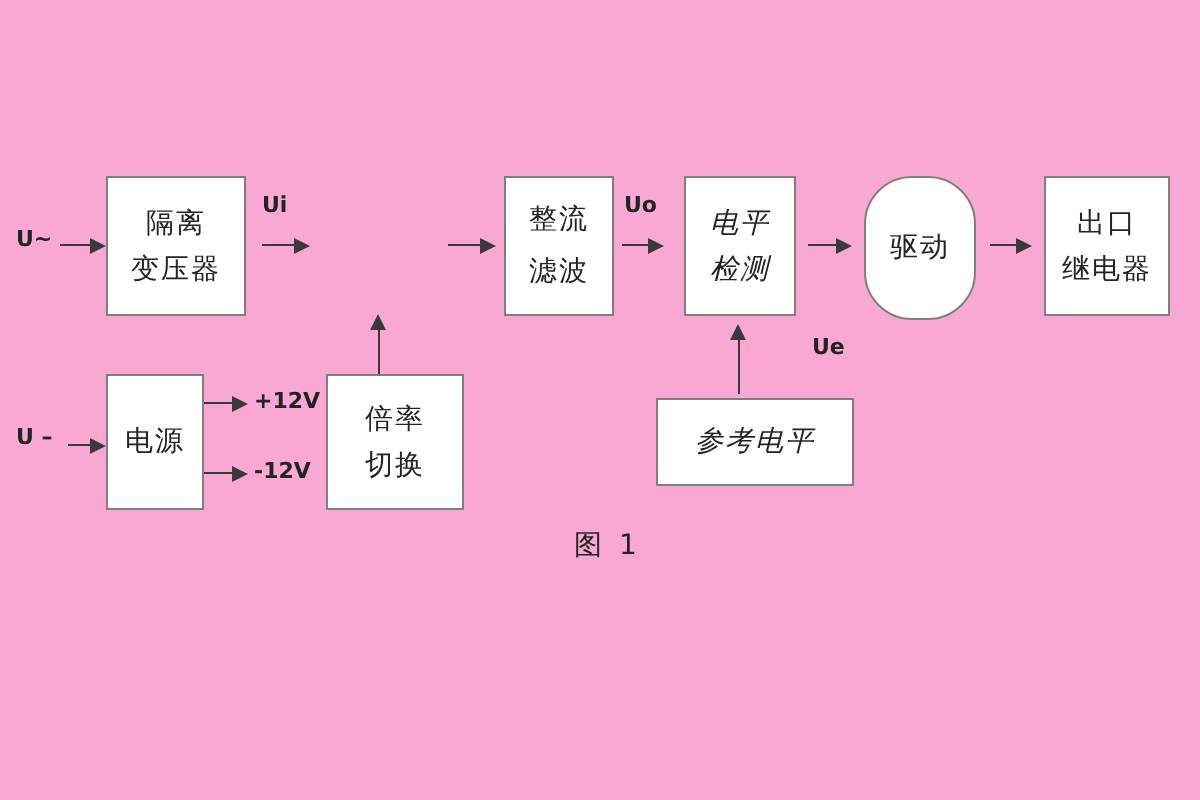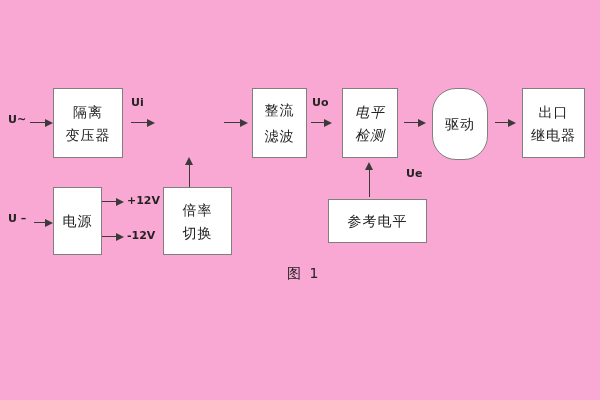--- a/index.html
+++ b/index.html
@@ -56,21 +56,21 @@
     <span>继电器</span>
   </div>
 
   <div class="box" style="left:53px;top:187px;width:49px;height:68px;">
     <span>电源</span>
   </div>
   <div class="box" style="left:163px;top:187px;width:69px;height:68px;">
     <span>倍率</span>
     <span>切换</span>
   </div>
-  <div class="box" style="left:328px;top:199px;width:99px;height:44px;">
+  <div class="box" style="left:328px;top:199px;width:99px;height:44px;font-style:italic;">
     <span>参考电平</span>
   </div>
 
   <div class="lab" style="left:8px;top:114px;">U~</div>
   <div class="lab" style="left:8px;top:213px;">U –</div>
 
   <div class="lab" style="left:131px;top:97px;">Ui</div>
   <div class="lab" style="left:312px;top:97px;">Uo</div>
   <div class="lab" style="left:378px;top:168px;margin-left:28px;">Ue</div>
 

